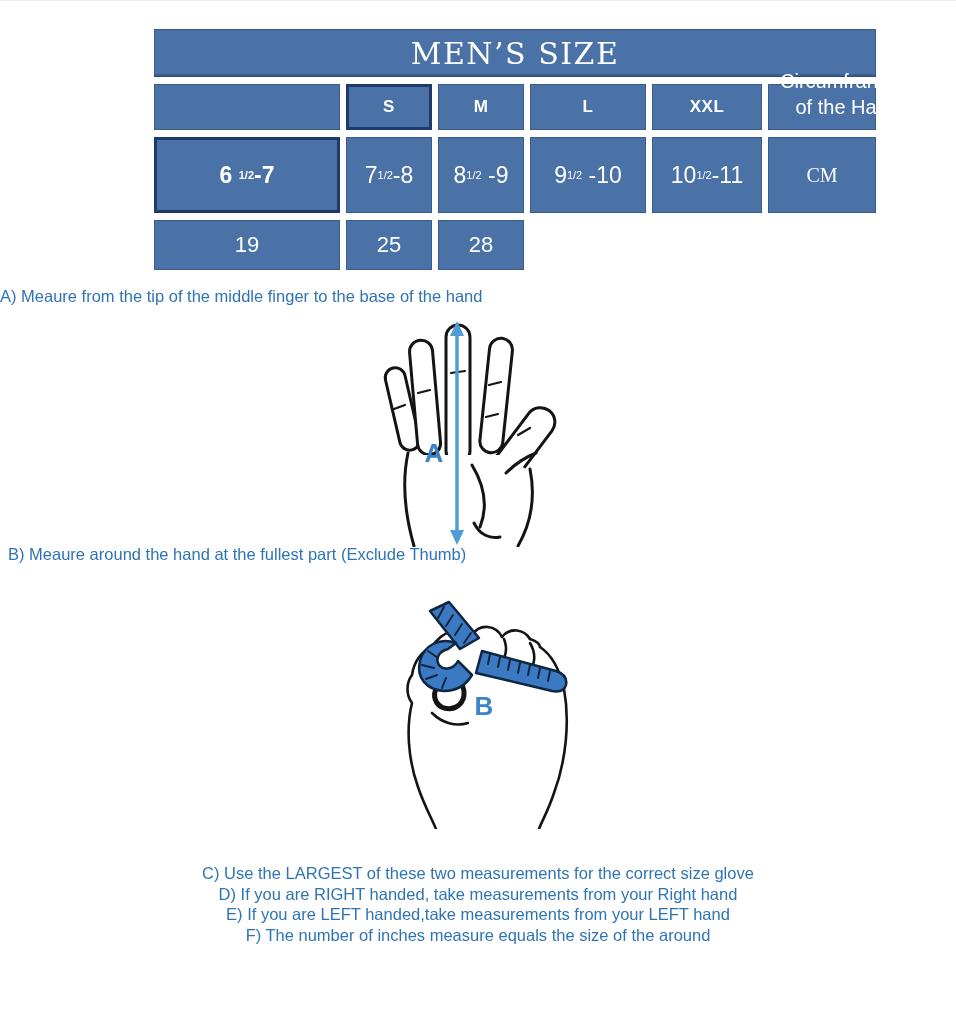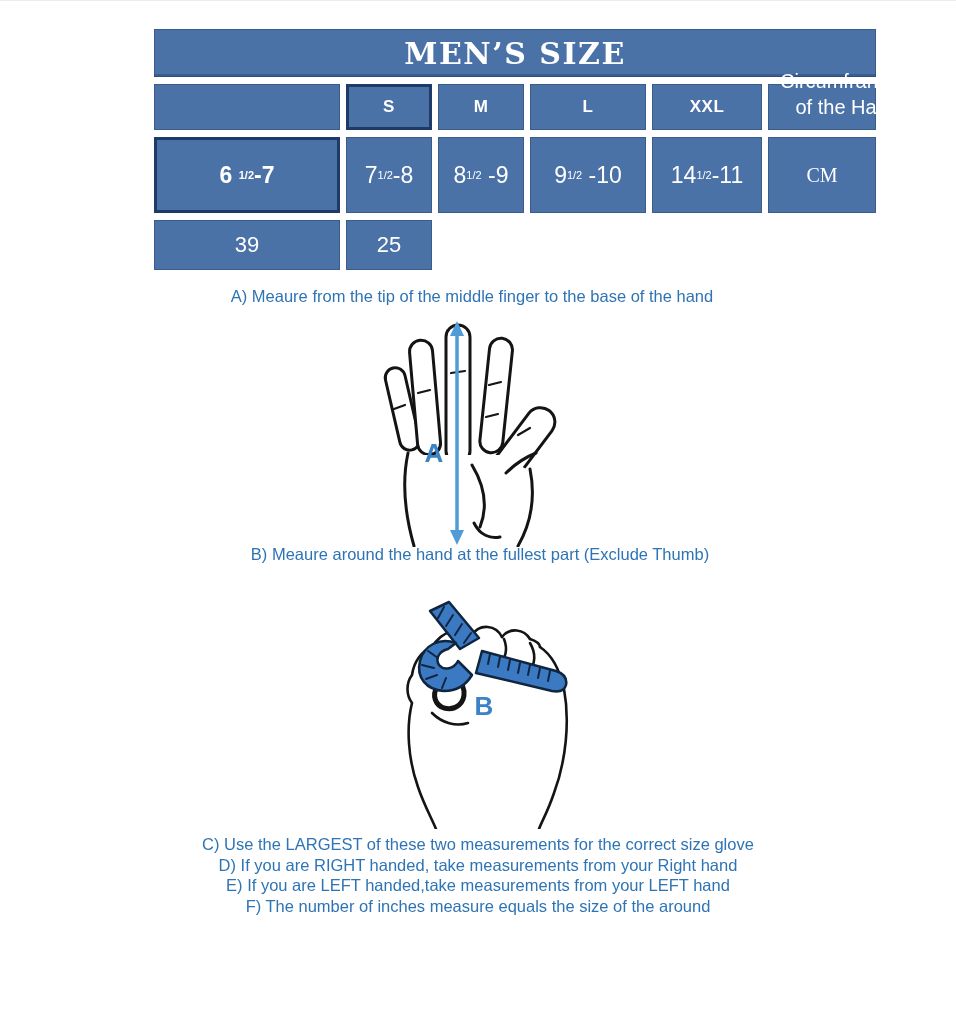--- a/index.html
+++ b/index.html
@@ -17,42 +17,42 @@
     gap:7px 6px;
   }
   .cell{
     background:var(--cell_blue);color:#fff;
     display:flex;align-items:center;justify-content:center;
     box-shadow:inset 0 0 0 1px rgba(13,35,70,0.28);
   }
   .title-cell{
     grid-column:1/7;
     font-family:"DejaVu Serif","Liberation Serif",serif;
-    font-weight:bold;font-size:30px;letter-spacing:1.5px;
+    font-weight:normal;font-size:30px;letter-spacing:1.5px;
     box-shadow:inset 0 0 0 1px rgba(13,35,70,0.28), inset 0 -3px 0 rgba(13,35,70,0.25);
   }
   .head{font-weight:bold;font-size:17px;letter-spacing:0.5px;}
   .sel{box-shadow:inset 0 0 0 3px var(--sel_border);font-weight:bold;}
   .label-cell{
     justify-content:flex-start;text-align:right;
     padding-left:12px;font-size:20px;line-height:26px;
   }
   .inch{font-size:23px;white-space:pre;}
   .inch .frac{font-size:11px;}
   .cm-label{font-size:20px;font-family:Liberation Serif, serif;}
   .cm-val{font-size:22px;}
   
   .caption{
-    position:absolute;left:0;width:944px;text-align:center;
+    position:absolute;left:0;width:944px;
     color:var(--text_blue);font-size:16.5px;
   }
   .caption-a{top:286px;}
   .caption-b{top:544px;left:8px;}
   .notes{
-    position:absolute;top:833px;left:0;width:956px;text-align:center;
+    position:absolute;top:862px;left:0;width:956px;text-align:center;
     color:var(--text_blue);font-size:16.5px;line-height:20.5px;
   }
   
   .hand-a{position:absolute;left:358px;top:312px;}
   .hand-b{position:absolute;left:392px;top:590px;}
   .diagram-letter{
     font-family:"Liberation Sans",sans-serif;font-weight:bold;
     fill:var(--label_blue);font-size:26px;
   }
 </style>
@@ -68,25 +68,26 @@
     <div class="cell head sel">S</div>
     <div class="cell head">M</div>
     <div class="cell head">L</div>
     <div class="cell head">XXL</div>
 
     <div class="cell label-cell">Circumfrance of the Hand In</div>
     <div class="cell inch sel"><span>6 </span><span class="frac">1/2</span><span>-7</span></div>
     <div class="cell inch"><span>7</span><span class="frac">1/2</span><span>-8</span></div>
     <div class="cell inch"><span>8</span><span class="frac">1/2</span><span> -9</span></div>
     <div class="cell inch"><span>9</span><span class="frac">1/2</span><span> -10</span></div>
-    <div class="cell inch"><span>14</span><span class="frac">1/2</span><span>-11</span></div>
+    <div class="cell inch"><span>10</span><span class="frac">1/2</span><span>-11</span></div>
 
     <div class="cell cm-label sel2">CM</div>
-    <div class="cell cm-val">39</div>
+    <div class="cell cm-val">19</div>
     <div class="cell cm-val">25</div>
+    <div class="cell cm-val">28</div>
   </div>
 
   <div class="caption caption-a">A) Meaure from the tip of the middle finger to the base of the hand</div>
 
   <svg class="hand-a" width="244" height="234" viewBox="0 0 244 234">
     <g stroke="var(--ink)" stroke-width="3" fill="#fff" stroke-linecap="round">
       <rect x="34" y="54" width="20" height="84" rx="10" transform="rotate(-13 44 94)"></rect>
       <rect x="55.5" y="27" width="23" height="115" rx="11.5" transform="rotate(-5 67 84)"></rect>
       <rect x="88" y="12" width="24" height="138" rx="12"></rect>
       <rect x="126.5" y="25" width="23" height="115" rx="11.5" transform="rotate(6 138 84)"></rect>

